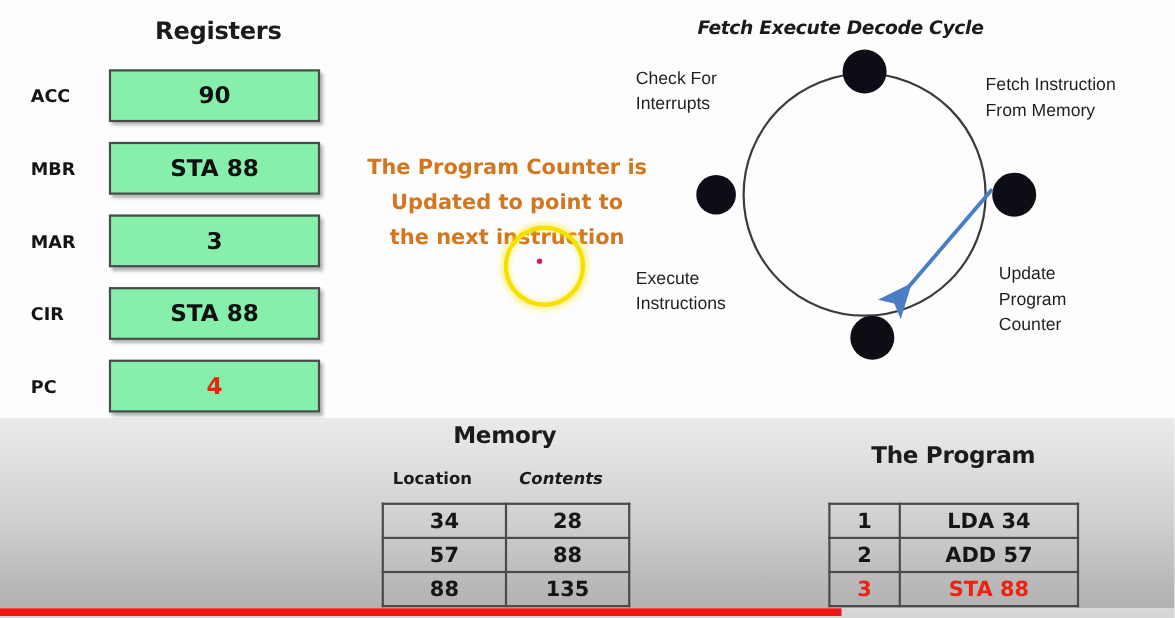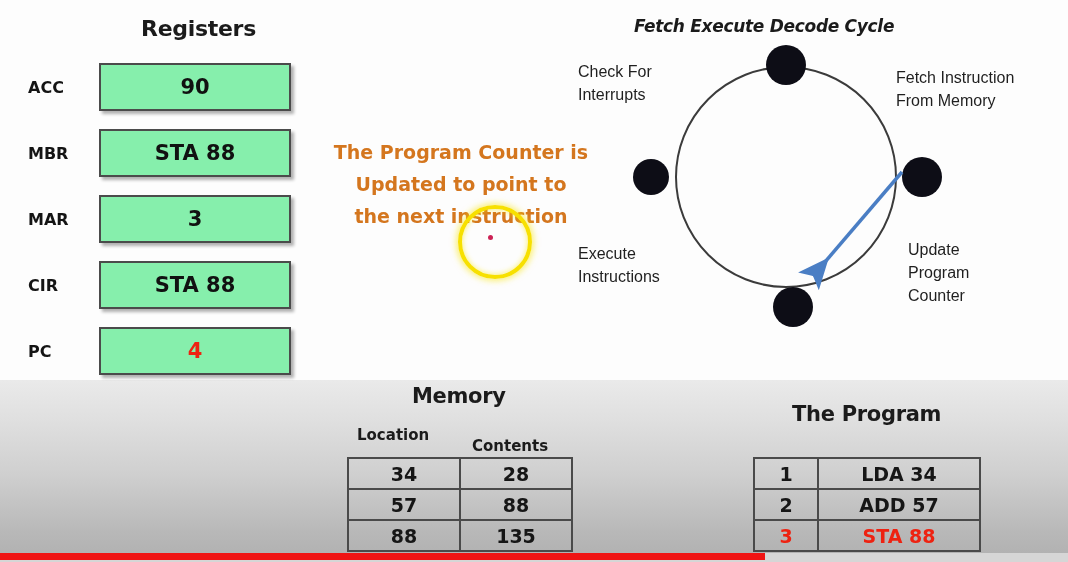--- a/index.html
+++ b/index.html
@@ -172,21 +172,21 @@
 
   .col-header {
     position: absolute;
     font-size: 15px;
     font-weight: bold;
     color: #1b1b1b;
     font-family: "DejaVu Sans", sans-serif;
     white-space: nowrap;
   }
   #memory-head-location { left: 357px; top: 426px; }
-  #memory-head-contents { left: 472px; top: 437px; }
+  #memory-head-contents { left: 472px; top: 426px; font-style: italic; }
 </style>
 </head>
 <body>
 
 <div id="screen">
 
   <div class="bg-top"></div>
   <div class="bg-bottom"></div>
 
   <div class="heading" id="registers-title">Registers</div>

